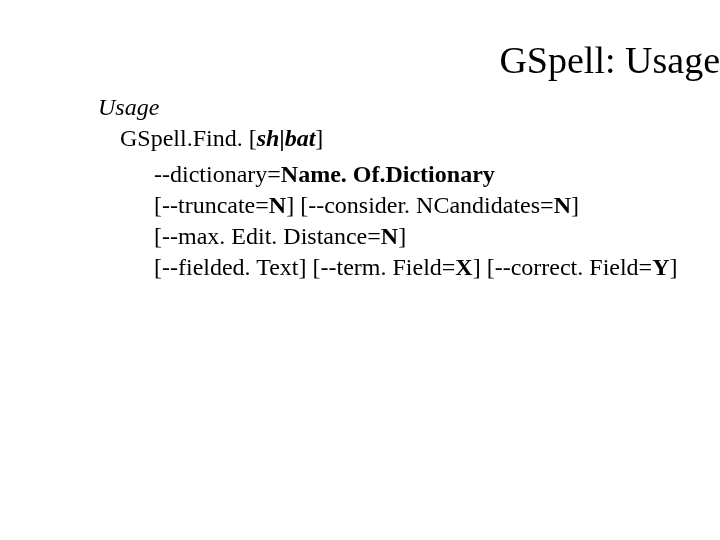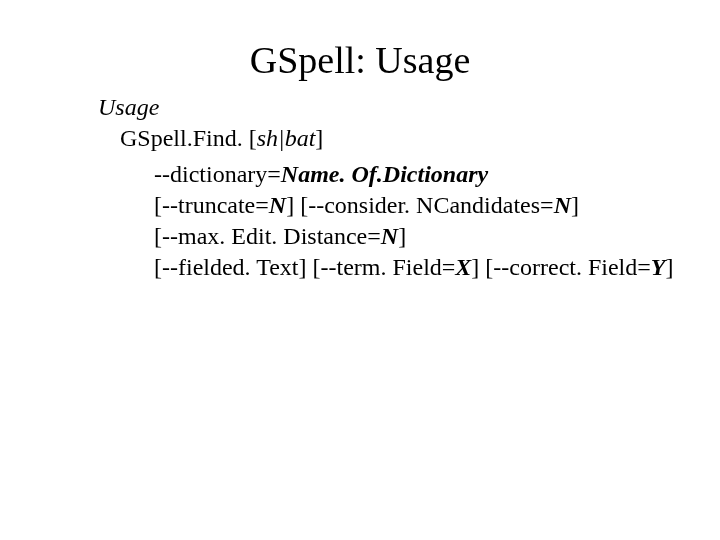--- a/index.html
+++ b/index.html
@@ -11,21 +11,21 @@
     font-family: "Times New Roman", Times, serif;
     color: #000000;
   }
   .slide {
     width: 720px;
     height: 540px;
     position: relative;
     box-sizing: border-box;
   }
   .title {
-    text-align: center;
+    text-align: right;
     font-size: 38px;
     font-weight: normal;
     padding-top: 38px;
     padding-bottom: 10px;
   }
   .body {
     padding-left: 98px;
     padding-right: 48px;
     font-size: 24px;
     line-height: 1.28;
@@ -37,22 +37,22 @@
     padding-left: 22px;
   }
   .opts {
     padding-left: 56px;
     padding-top: 6px;
   }
   .opts div {
     white-space: nowrap;
   }
   .b { font-weight: normal; font-style: normal; }
-  .i { font-style: italic; font-weight: normal; }
-  .bi { font-weight: bold; font-style: italic; }
+  .i { font-style: italic; font-weight: bold; }
+  .bi { font-weight: bold; }
   .sp { display: inline-block; width: 6px; }
 </style>
 </head>
 <body>
 
 <div class="slide">
 
   <div class="title">GSpell: Usage</div>
 
   <div class="body">

